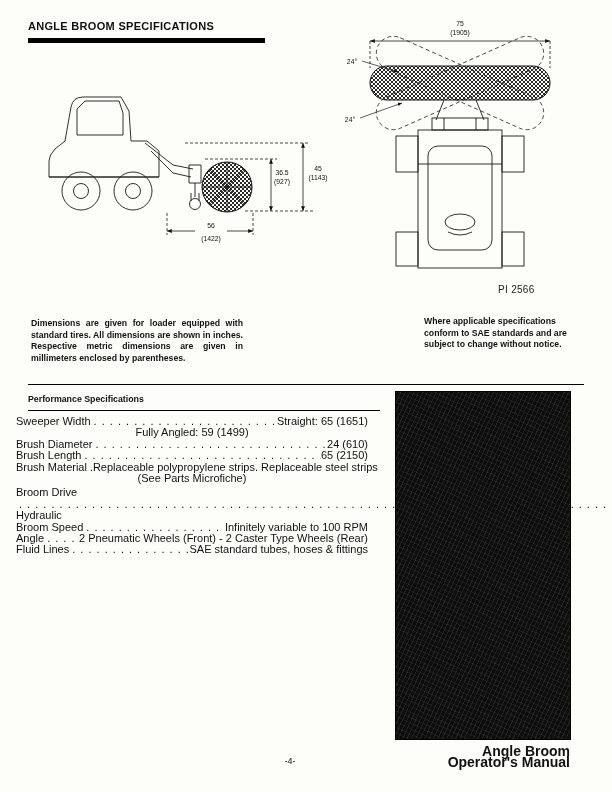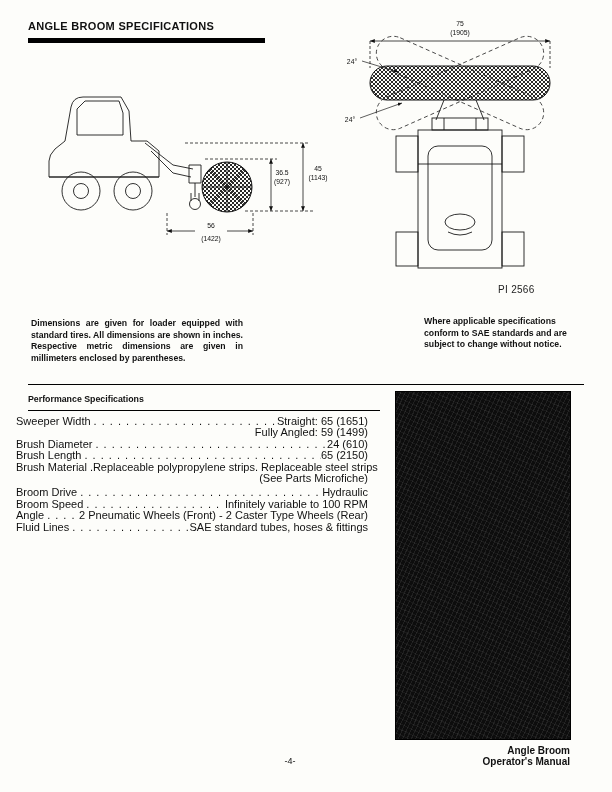--- a/index.html
+++ b/index.html
@@ -30,35 +30,35 @@
   .rule-mid { position:absolute; left:28px; top:410px; width:352px; height:1px; background:#000; }
 
   .spec-list { position:absolute; left:16px; top:416px; width:352px; font-size:11px; line-height:11.4px; }
   .spec-row { display:flex; align-items:baseline; white-space:nowrap; }
   .spec-row .label { flex:0 0 auto; }
   .spec-row .leader { flex:1 1 auto; overflow:hidden; min-width:6px; padding:0 3px; letter-spacing:1px; }
   .spec-row .leader::before {
     content:". . . . . . . . . . . . . . . . . . . . . . . . . . . . . . . . . . . . . . . . . . . . . . . . . . . . . . . . . . . . . . . . . . . . . . . . . . . .";
   }
   .spec-row .value { flex:0 0 auto; }
-  .spec-row.cont { justify-content:flex-end; }
-  .spec-row.group-gap { margin-top:3px; }
+  .spec-row.cont { justify-content:center; }
+  .spec-row.group-gap { margin-top:3px;flex-direction:column; }
 
   .photo {
     position:absolute; left:395px; top:391px; width:176px; height:349px;
     background-color:#0d0d0d;
     background-image:
       repeating-linear-gradient(115deg, rgba(255,255,255,0.08) 0 1px, transparent 1px 4px),
       repeating-linear-gradient(25deg,  rgba(255,255,255,0.05) 0 1px, transparent 1px 5px);
     border:1px solid #000;
   }
 
   .caption {
     position:absolute; left:428px; top:746px; width:142px;
-    font-size:10px; font-weight:bold; text-align:right; line-height:10.5px;
+    font-size:14px; font-weight:bold; text-align:right; line-height:10.5px;
   }
   .page-num { position:absolute; left:0; top:756px; width:580px; text-align:center; font-size:9px; }
 
   svg { display:block; }
   svg text { font-family:"Liberation Sans", sans-serif; fill:#111; }
   .dim-text { font-size:6.8px; }
 </style>
 </head>
 <body>
 

